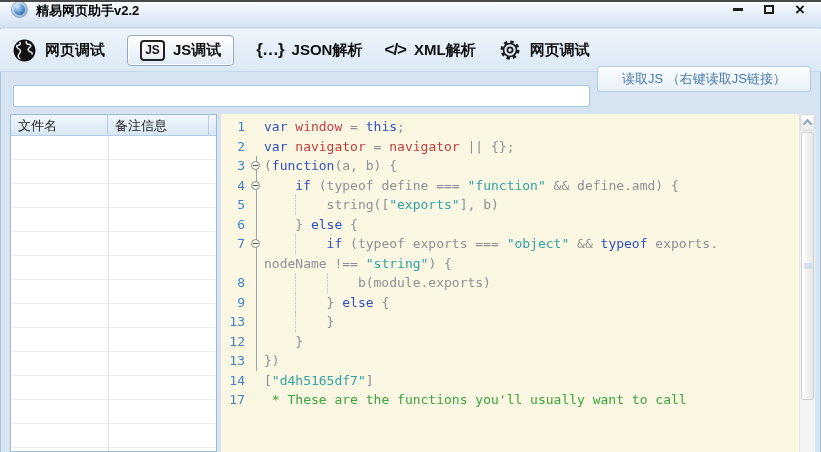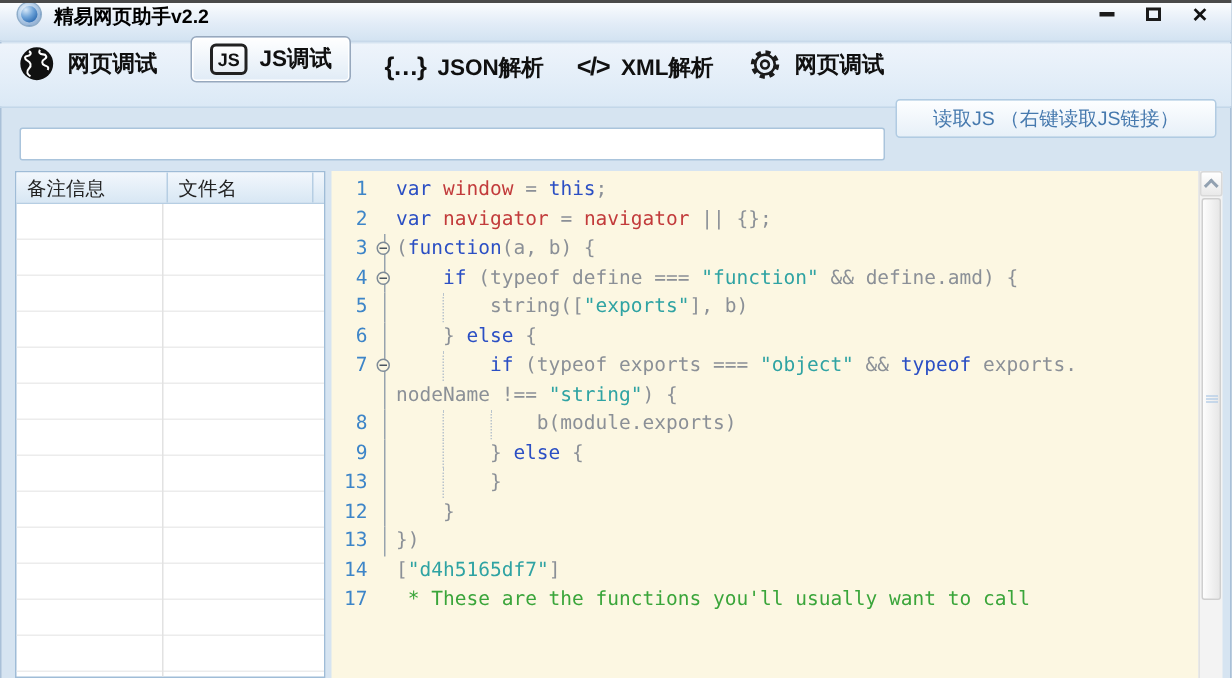--- a/index.html
+++ b/index.html
@@ -20,21 +20,21 @@
     box-shadow:inset 0 0 0 2px rgba(255,255,255,.55),0 0 0 1px #8fadc9}
   .title{font-size:13px;font-weight:bold;color:#000;margin-left:9px}
   .controls{margin-left:auto;display:flex;align-items:center;gap:17px;padding-right:8px}
   .ctl{width:14px;height:14px;display:flex;align-items:center;justify-content:center;cursor:default}
   .ctl-min i{display:block;width:10px;height:3px;background:#1b1b1b}
   .ctl-max i{display:block;width:10px;height:9px;border:2px solid #1b1b1b}
   .ctl-close{font-size:17px;font-weight:bold;color:#111;line-height:1}
   
   .toolbar{position:absolute;left:0;top:27px;right:0;height:43px;
     background:linear-gradient(#eef4fb,#dbe9f6);border-bottom:1px solid #c3d7e9;
-    display:flex;align-items:flex-end;gap:22px;padding:16px 12px}
+    display:flex;align-items:center;gap:22px;padding:16px 12px}
   .titem{display:flex;align-items:center;gap:8px;font-size:15px;font-weight:bold;color:#101010}
   .titem.active{border:1px solid #97a8bd;border-radius:4px;padding:4px 12px;
     background:linear-gradient(#ffffff,#e0ebf6);box-shadow:inset 0 0 0 1px #fff}
   .ticon{display:inline-flex;align-items:center;justify-content:center}
   .jsbox{display:inline-flex;width:25px;height:21px;border:2px solid #222;border-radius:4px;
     align-items:center;justify-content:center;font:bold 12px "Liberation Sans",sans-serif;
     background:linear-gradient(#fff,#e7edf4);color:#111}
   .tics{font-weight:800;font-size:17px;letter-spacing:-1px;color:#111}
   
   .urlinput{position:absolute;left:13px;top:83px;width:577px;height:22px;
@@ -143,22 +143,22 @@
         </span>
         <span>网页调试</span>
       </div>
     </div>
 
   <input class="urlinput" value="" style="">
   <button class="readjs">读取JS （右键读取JS链接）</button>
 
   <div class="filepanel">
     <div class="fphead">
+      <div class="fpcol c1">文件名</div>
       <div class="fpcol c2">备注信息</div>
-      <div class="fpcol c1">文件名</div>
       <div class="fpstrip"></div>
     </div>
     <div class="fpbody" id="fpbody">
         <div class="fprow"></div>
         <div class="fprow"></div>
         <div class="fprow"></div>
         <div class="fprow"></div>
         <div class="fprow"></div>
         <div class="fprow"></div>
         <div class="fprow"></div>

